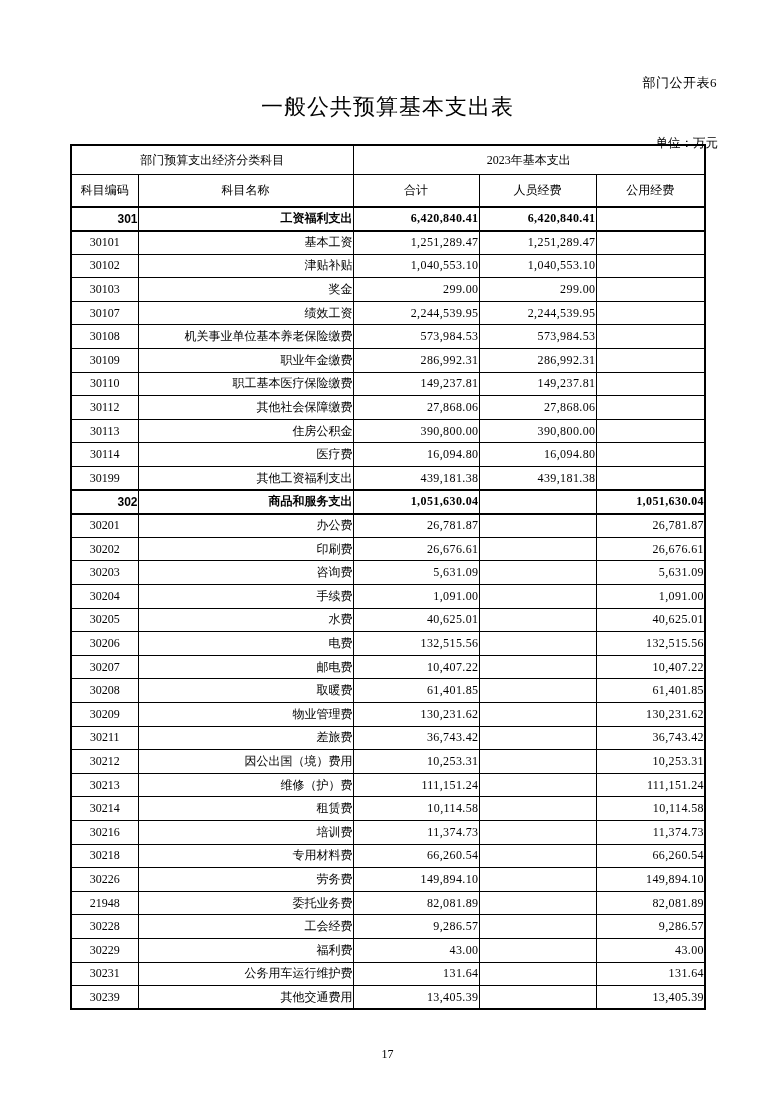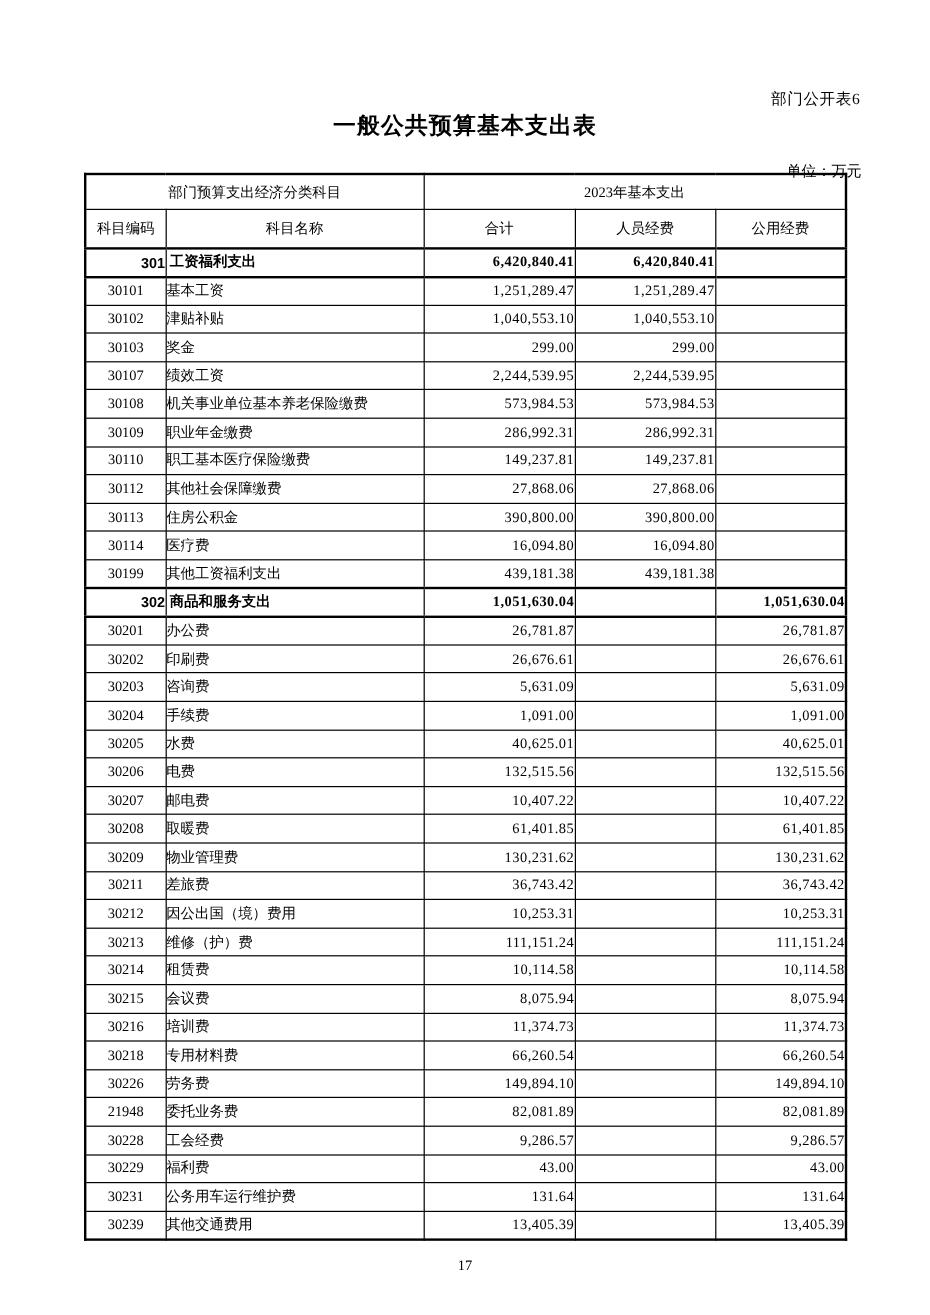--- a/index.html
+++ b/index.html
@@ -19,22 +19,22 @@
     position: absolute;
     top: 74px; right: 58px;
     font-size: 13px;
     letter-spacing: 0.5px;
   }
   .page-title {
     position: absolute;
     top: 92px; left: 0; width: 100%;
     text-align: center;
     font-family: "Liberation Sans", "DejaVu Sans", sans-serif;
-    font-weight: bold;
-    font-size: 19px;
+    font-weight: normal;
+    font-size: 22px;
     letter-spacing: 1px;
   }
   .unit-note {
     position: absolute;
     top: 135px; right: 57px;
     font-size: 12.5px;
   }
   table.budget {
     position: absolute;
     left: 70px; top: 144px;
@@ -50,21 +50,21 @@
     padding: 0;
     overflow: hidden;
     white-space: nowrap;
     vertical-align: middle;
   }
   thead tr.group-row th { height: 28px; text-align: center; }
   thead tr.col-row th   { height: 31px; text-align: center; margin-top: 24px; }
   thead tr.col-row th   { border-bottom: 2px solid #000; }
   tbody tr { height: 23.6px; }
   td.c-code { text-align: center; padding-right: 10px; }
-  td.c-name { text-align: left;  padding-left: 24px; }
+  td.c-name { text-align: right;  padding-left: 24px; }
   td.c-num  { text-align: right; padding-right: 8px; letter-spacing: 0.4px; }
   tr.cat td { border-top: 2px solid #000; border-bottom: 2px solid #000; font-weight: bold; }
   tr.cat td.c-code {
     text-align: right; padding-left: 2px; padding-right: 0;
     font-family: "Liberation Sans", "DejaVu Sans", sans-serif;
   }
   tr.cat td.c-name {
     padding-left: 3px;
     font-family: "Liberation Sans", "DejaVu Sans", sans-serif;
   }
@@ -284,27 +284,20 @@
           <td class="c-num">111,151.24</td>
         </tr>
         <tr class="">
           <td class="c-code">30214</td>
           <td class="c-name">租赁费</td>
           <td class="c-num">10,114.58</td>
           <td class="c-num"></td>
           <td class="c-num">10,114.58</td>
         </tr>
         <tr class="">
-          <td class="c-code">30215</td>
-          <td class="c-name">会议费</td>
-          <td class="c-num">8,075.94</td>
-          <td class="c-num"></td>
-          <td class="c-num">8,075.94</td>
-        </tr>
-        <tr class="">
           <td class="c-code">30216</td>
           <td class="c-name">培训费</td>
           <td class="c-num">11,374.73</td>
           <td class="c-num"></td>
           <td class="c-num">11,374.73</td>
         </tr>
         <tr class="">
           <td class="c-code">30218</td>
           <td class="c-name">专用材料费</td>
           <td class="c-num">66,260.54</td>

